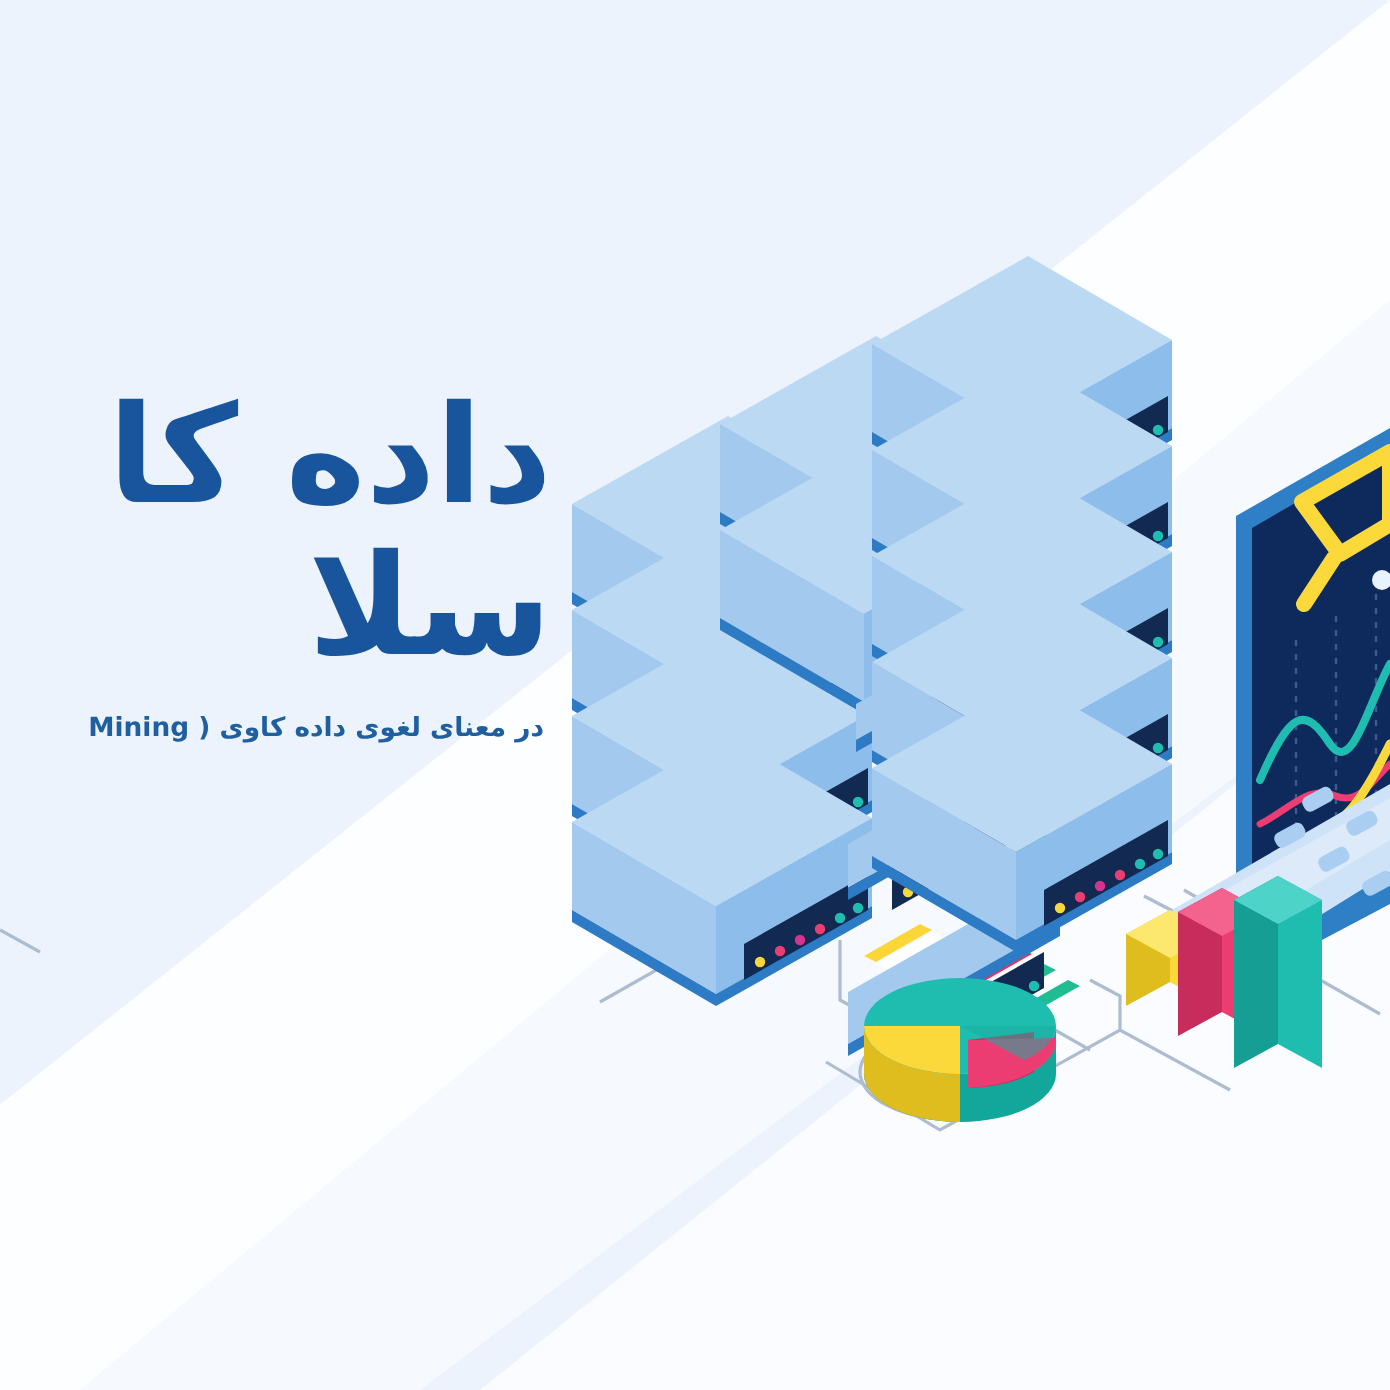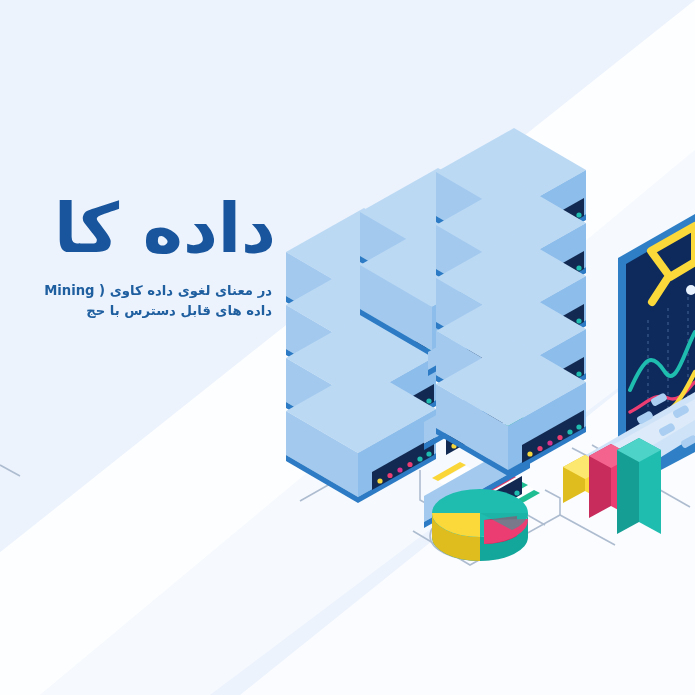--- a/index.html
+++ b/index.html
@@ -217,19 +217,19 @@
 
     <g>
       <polygon points="617,534 617,450 639,438 639,522" fill="#159e94"></polygon>
       <polygon points="639,522 639,438 661,450 661,534" fill="#1fbdb0"></polygon>
       <polygon points="617,450 639,438 661,450 639,462" fill="#4ed3c8"></polygon>
     </g>
   </svg>
 
   <div id="text-block">
     <div class="headline" id="headline-1">داده کا</div>
+    <div class="headline" id="headline-2">سلا</div>
     <div id="body-copy">
       <span class="ln">در معنای لغوی داده کاوی  ( Mining</span>
-      <span class="ln">داده های قابل دسترس با حج</span>
     </div>
   </div>
 
 </div>
 
 </body></html>

